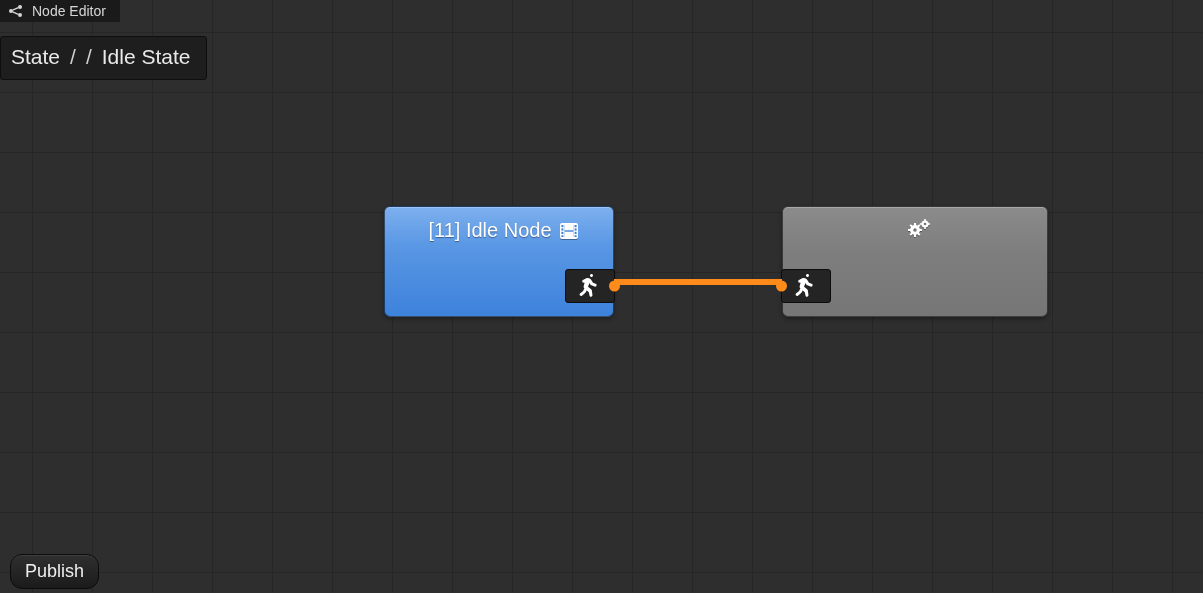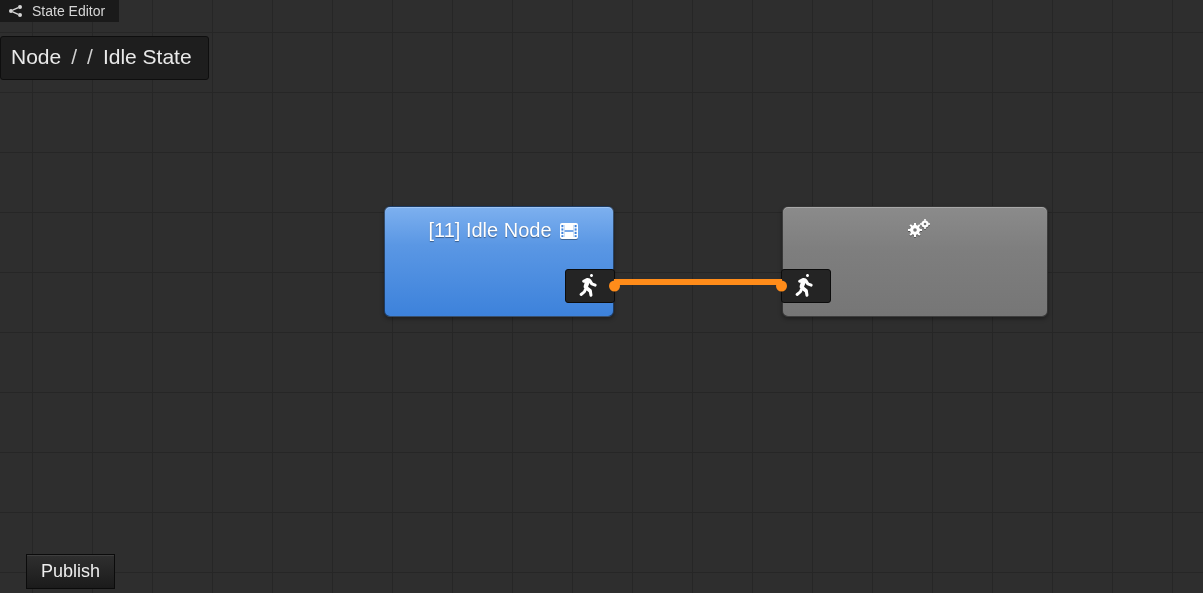--- a/index.html
+++ b/index.html
@@ -125,26 +125,26 @@
   width: 168px;
   height: 6px;
   background: #ff8c1a;
   transform: translateY(-50%);
   z-index: 2;
 }
 
 
 .publish {
   position: absolute;
-  left: 26px;
+  left: 10px;
   bottom: 4px;
   padding: 6px 14px;
   background: linear-gradient(to bottom, #2f2f2f, #1b1b1b);
   border: 1px solid #0b0b0b;
-  border-radius: 0;
+  border-radius: 12px;
   color: #eee;
   font-size: 18px;
   cursor: pointer;
   box-shadow: inset 0 1px 0 rgba(255,255,255,0.08);
 }
 
 
 .run-icon path { fill: #fff; }
 </style>
 </head>
@@ -155,25 +155,25 @@
   <div class="header-tab">
     <span class="header-icon">
       <svg width="16" height="14" viewBox="0 0 16 14">
         <circle cx="3" cy="7" r="2" fill="#d6d6d6"></circle>
         <circle cx="12" cy="3" r="2" fill="#d6d6d6"></circle>
         <circle cx="12" cy="11" r="2" fill="#d6d6d6"></circle>
         <line x1="4.6" y1="6.2" x2="10.3" y2="3.6" stroke="#d6d6d6" stroke-width="1.4"></line>
         <line x1="4.6" y1="7.8" x2="10.3" y2="10.4" stroke="#d6d6d6" stroke-width="1.4"></line>
       </svg>
     </span>
-    <span class="header-title">State Editor</span>
+    <span class="header-title">Node Editor</span>
   </div>
 
   <div class="breadcrumbs">
-    <span class="crumb">Node</span>
+    <span class="crumb">State</span>
     <span class="slash">/</span>
     <span class="slash">/</span>
     <span class="crumb">Idle State</span>
   </div>
 
   <div class="conn"></div>
 
   <div class="node node-blue">
     <div class="node-title">
       <span>[11] Idle Node</span>

